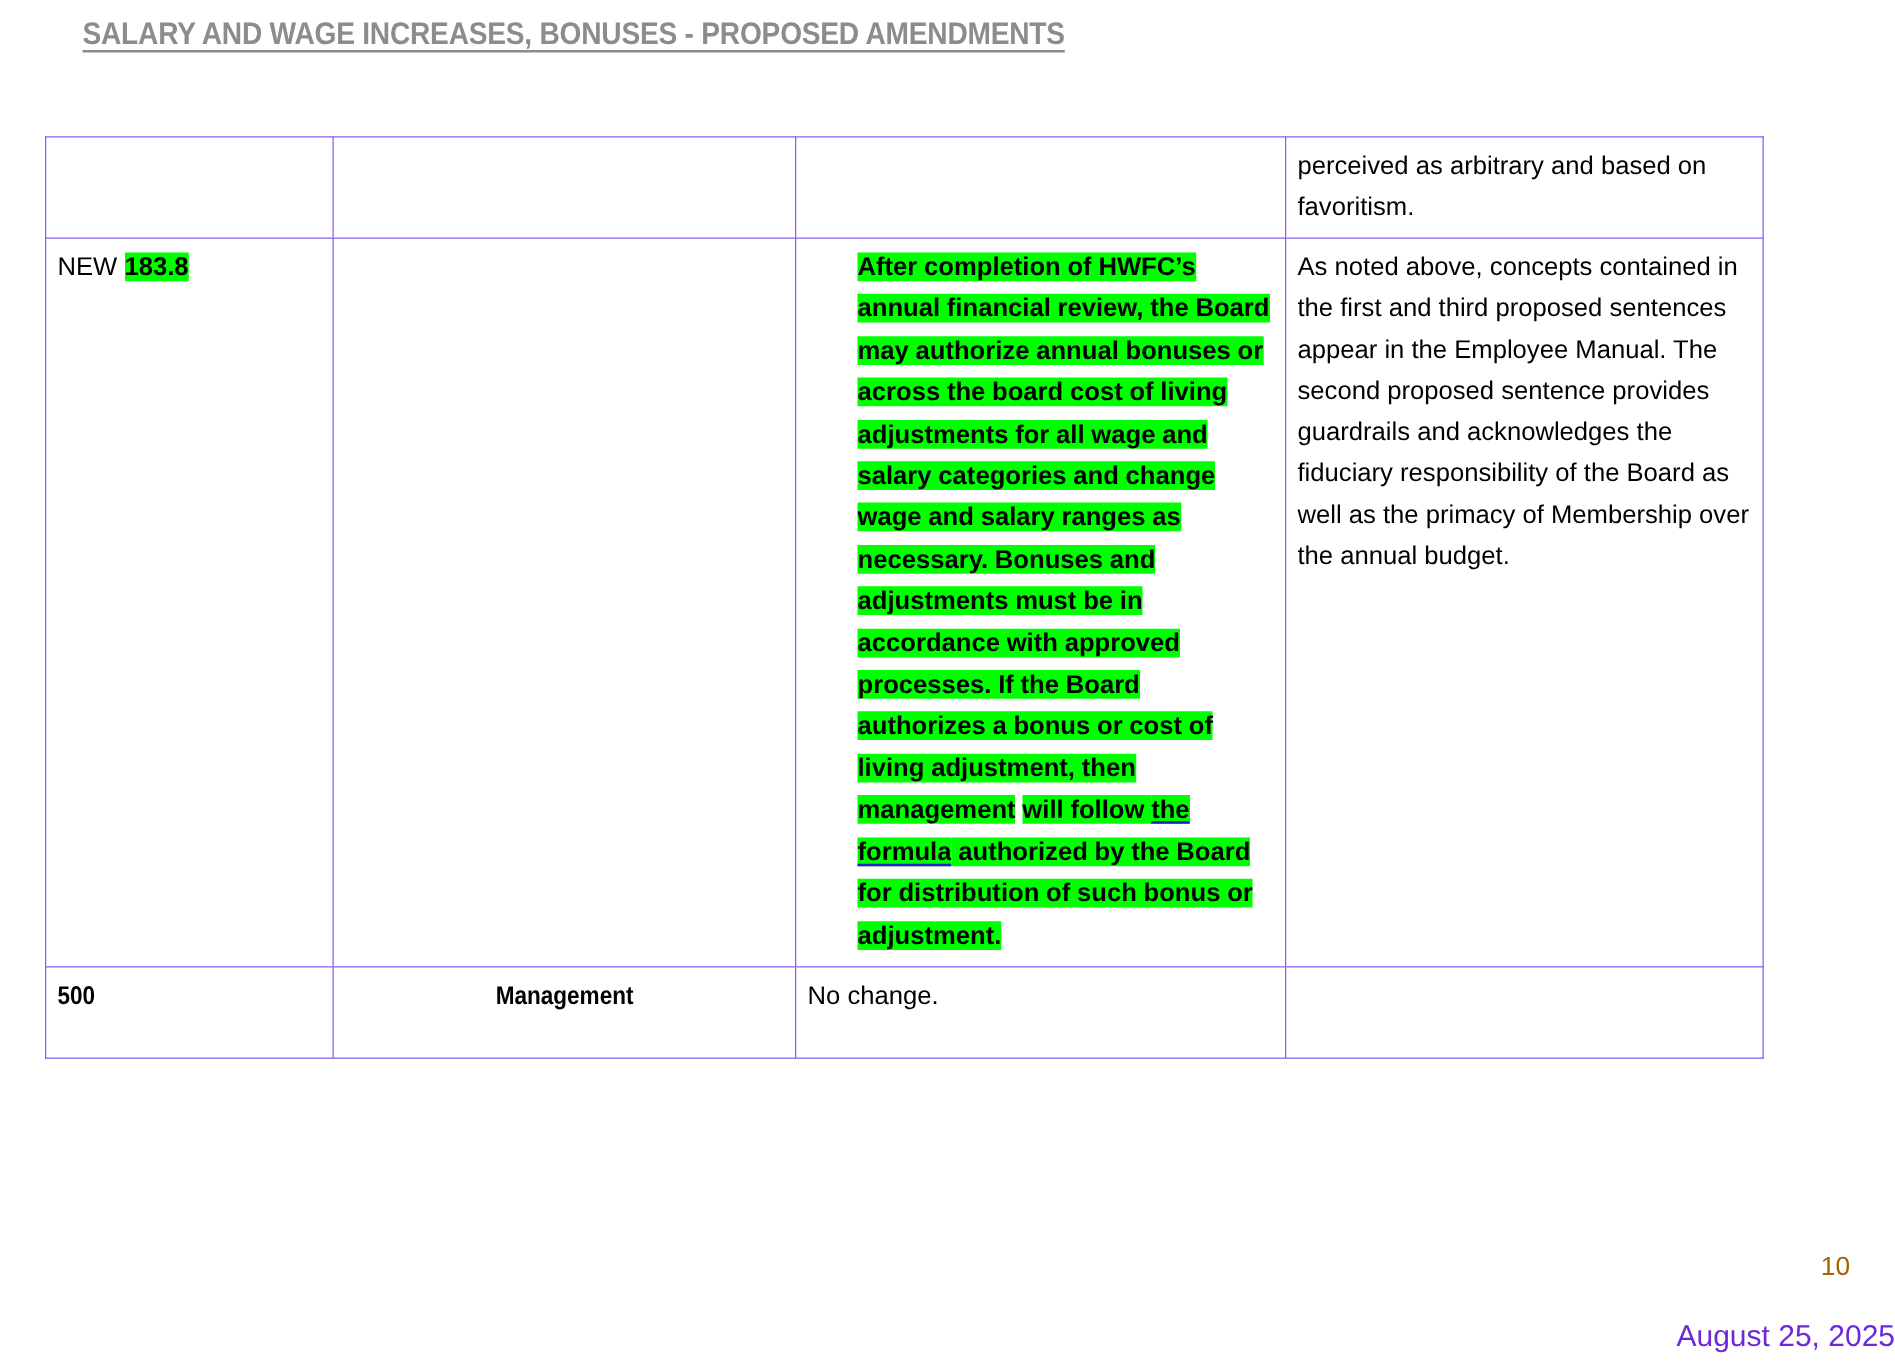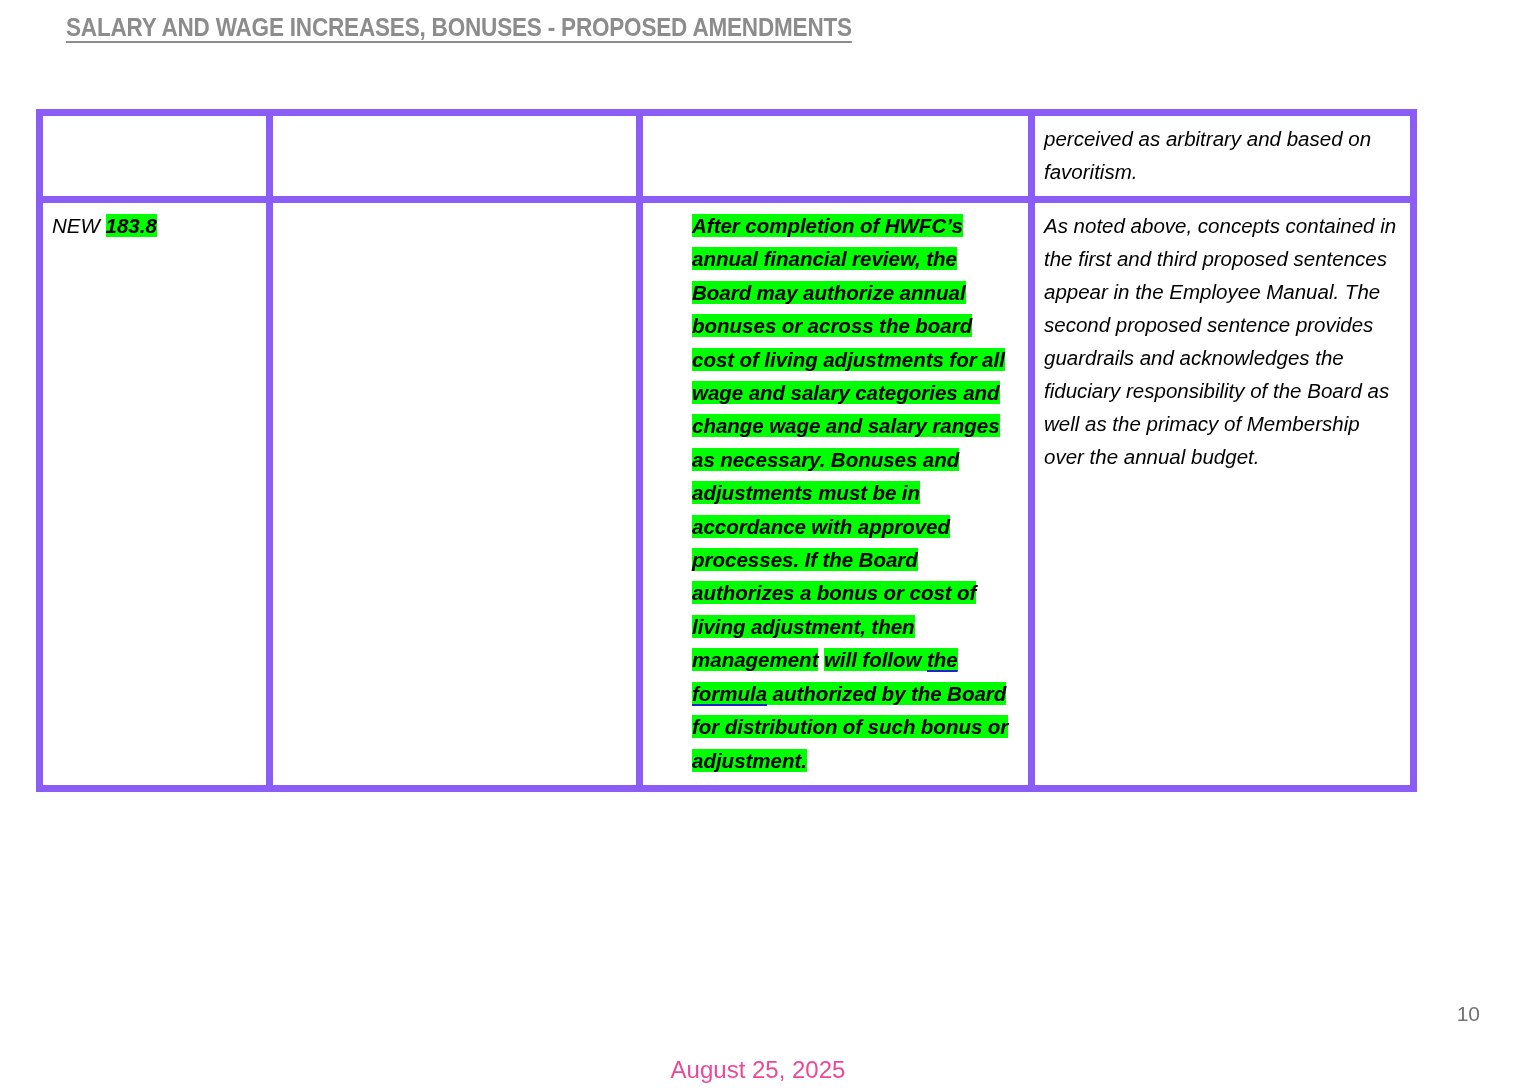--- a/index.html
+++ b/index.html
@@ -37,27 +37,26 @@
   
   .amend-table {
     position: absolute;
     left: 36px;
     top: 109px;
     width: 1374px;
     border-collapse: collapse;
     table-layout: fixed;
   }
   .amend-table td {
-    border: 7px solid #8b5cf6;
+    border: 1px solid #8b5cf6;
     vertical-align: top;
     padding: 6px 9px 8px 9px;
     font-size: 20.5px;
     line-height: 33px;
     color: #000000;
-    font-style: italic;
   }
   .col-1 { width: 230px; }
   .col-2 { width: 370px; }
   .col-3 { width: 392px; }
   .col-4 { width: 382px; }
 
   .cell-tall-1 { height: 56px; }
   .cell-pad-last { height: 58px; }
 
   
@@ -94,31 +93,31 @@
     word-spacing: -0.3px;
     margin-left: 40px;
   }
 
   
   .page-number {
     position: absolute;
     right: 36px;
     top: 1002px;
     font-size: 21px;
-    color: #737373;
+    color: #a16207;
     font-family: "Liberation Sans", sans-serif;
   }
   .footer-date {
     position: absolute;
     left: 0;
     right: 0;
     top: 1056px;
-    text-align: center;
+    text-align: right;
     font-size: 24px;
-    color: #ec4899;
+    color: #6d28d9;
     font-family: "Liberation Sans", sans-serif;
   }
 </style>
 </head>
 <body>
 
 <div class="doc-title">SALARY AND WAGE INCREASES, BONUSES - PROPOSED AMENDMENTS</div>
 
 <table class="amend-table">
   <colgroup>
@@ -152,18 +151,32 @@
         <span></span>
       </td>
       <td>
         <div class="proposed-par" id="proposed-runs"><span class="hl">After completion of HWFC’s annual financial review, the Board may authorize annual bonuses or across the board cost of living adjustments for all wage and salary categories and change wage and salary ranges as necessary. </span><span class="hl">Bonuses and adjustments must be in accordance with approved processes.  If the Board authorizes a bonus or cost of living adjustment, then management</span><span> </span><span class="hl">will follow </span><span class="hl-ins">the formula</span><span class="hl"> authorized by the Board for distribution of such bonus or adjustment.</span></div>
       </td>
       <td>
         <span>As noted above, concepts contained in the first and third proposed sentences appear in the Employee Manual.  The second proposed sentence provides guardrails and acknowledges the fiduciary responsibility of the Board as well as the primacy of Membership over the annual budget.</span>
       </td>
     </tr>
 
+    <tr>
+      <td class="cell-pad-last">
+        <span class="narrow-bold">500</span>
+      </td>
+      <td class="cell-center">
+        <span class="narrow-bold-center">Management</span>
+      </td>
+      <td>
+        <span>No change.</span>
+      </td>
+      <td>
+        <span></span>
+      </td>
+    </tr>
   </tbody>
 </table>
 
 <div class="page-number">10</div>
 
 <div class="footer-date">August 25, 2025</div>
 
 </body></html>

